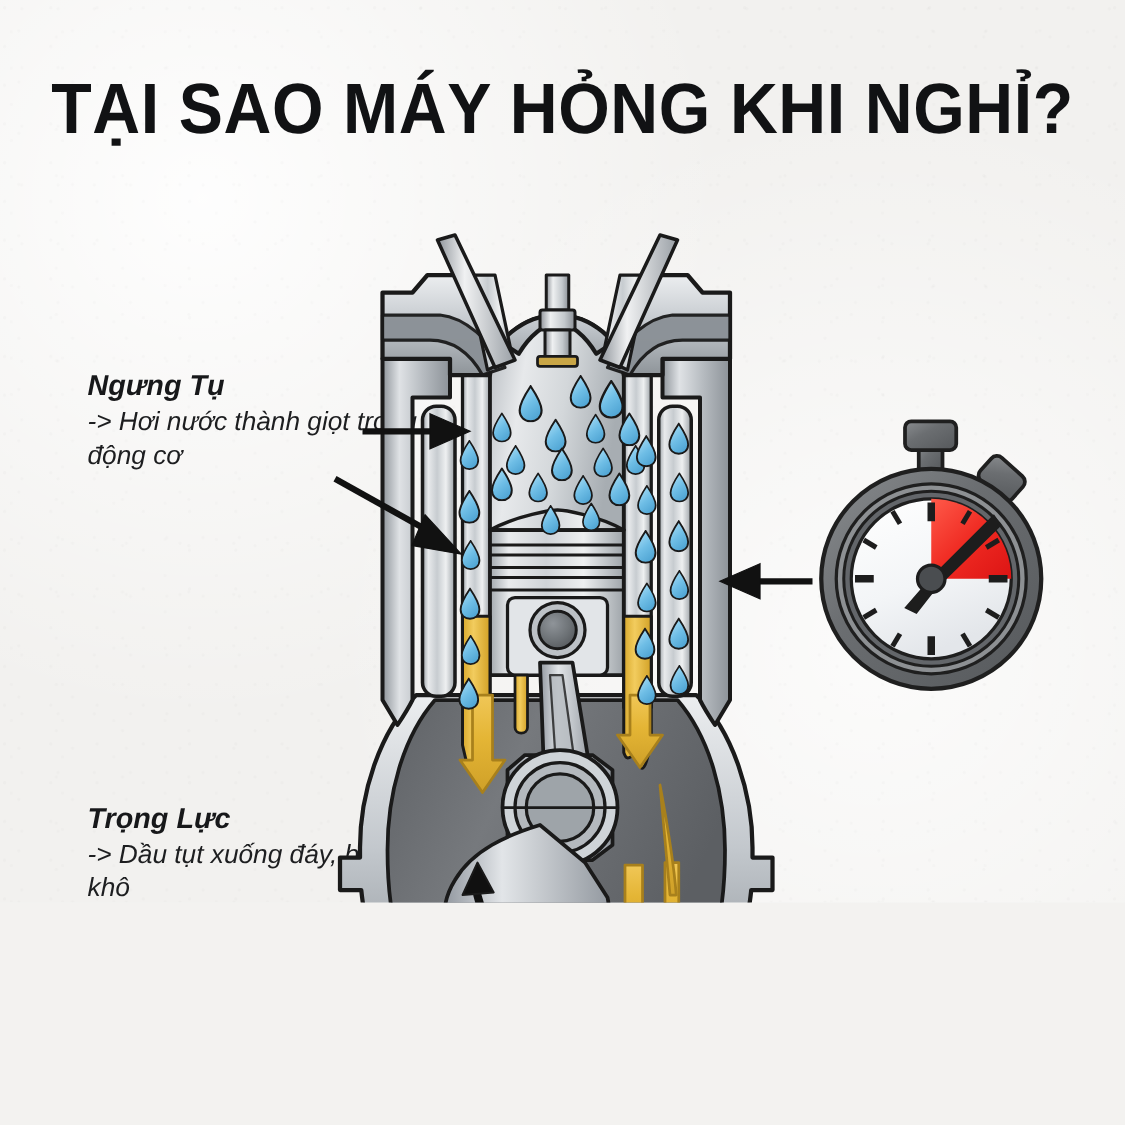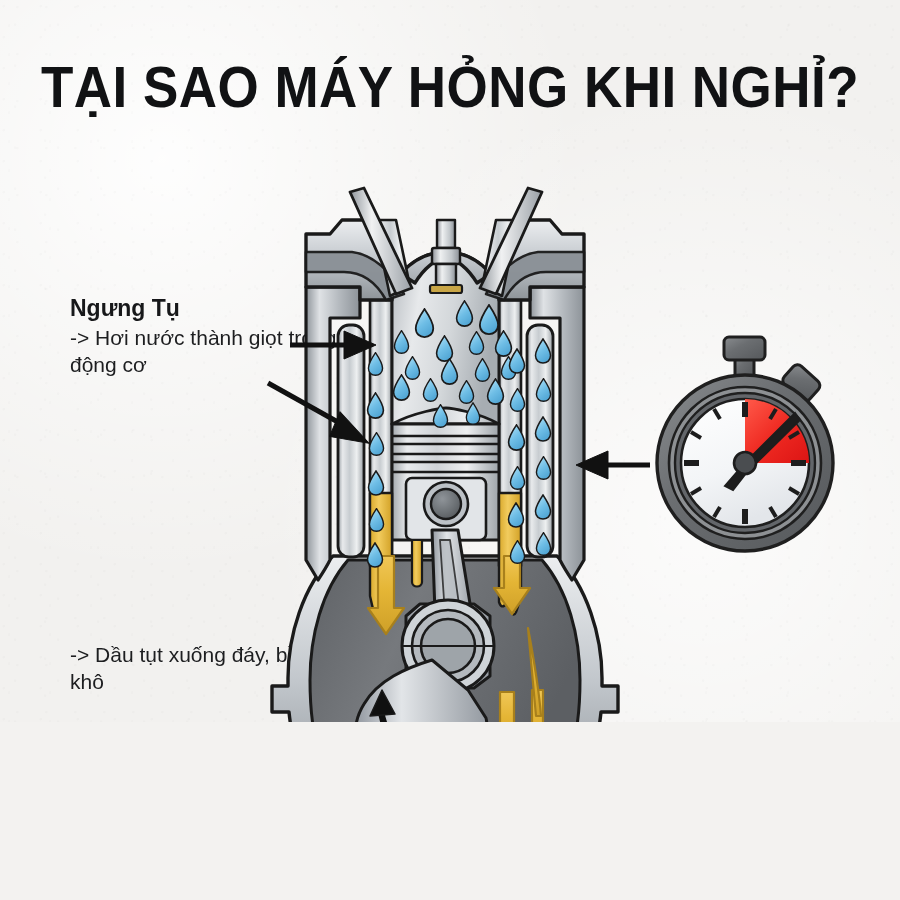--- a/index.html
+++ b/index.html
@@ -54,20 +54,21 @@
     transform: scaleX(0.93);
     transform-origin: center top;
     white-space: nowrap;
     line-height: 1.05;
   }
 
   
   .callout {
     position: absolute;
     width: 270px;
+    font-style: italic;
   }
   .callout .c-head {
     font-size: 23px;
     font-weight: 700;
     color: #17181a;
     line-height: 1.18;
     margin-bottom: 2px;
     white-space: nowrap;
   }
   .callout .c-body {
@@ -96,20 +97,21 @@
   <div id="grain"></div>
 
   <div id="title">TẠI SAO MÁY HỎNG KHI NGHỈ?</div>
 
   <div class="callout" id="callout-condensation">
     <div class="c-head">Ngưng Tụ</div>
     <div class="c-body">-&gt; Hơi nước thành giọt trong động cơ</div>
   </div>
 
   <div class="callout" id="callout-gravity">
+    <div class="c-head">Trọng Lực</div>
     <div class="c-body">-&gt; Dầu tụt xuống đáy, bề mặt khô</div>
   </div>
 
   <svg class="layer" viewBox="0 0 900 900">
     <defs>
       <linearGradient id="gMetalV" x1="0" y1="0" x2="1" y2="0">
         <stop offset="0%" stop-color="#9aa0a5"></stop>
         <stop offset="18%" stop-color="#e8eaec"></stop>
         <stop offset="45%" stop-color="#c7ccd0"></stop>
         <stop offset="72%" stop-color="#eef0f1"></stop>

